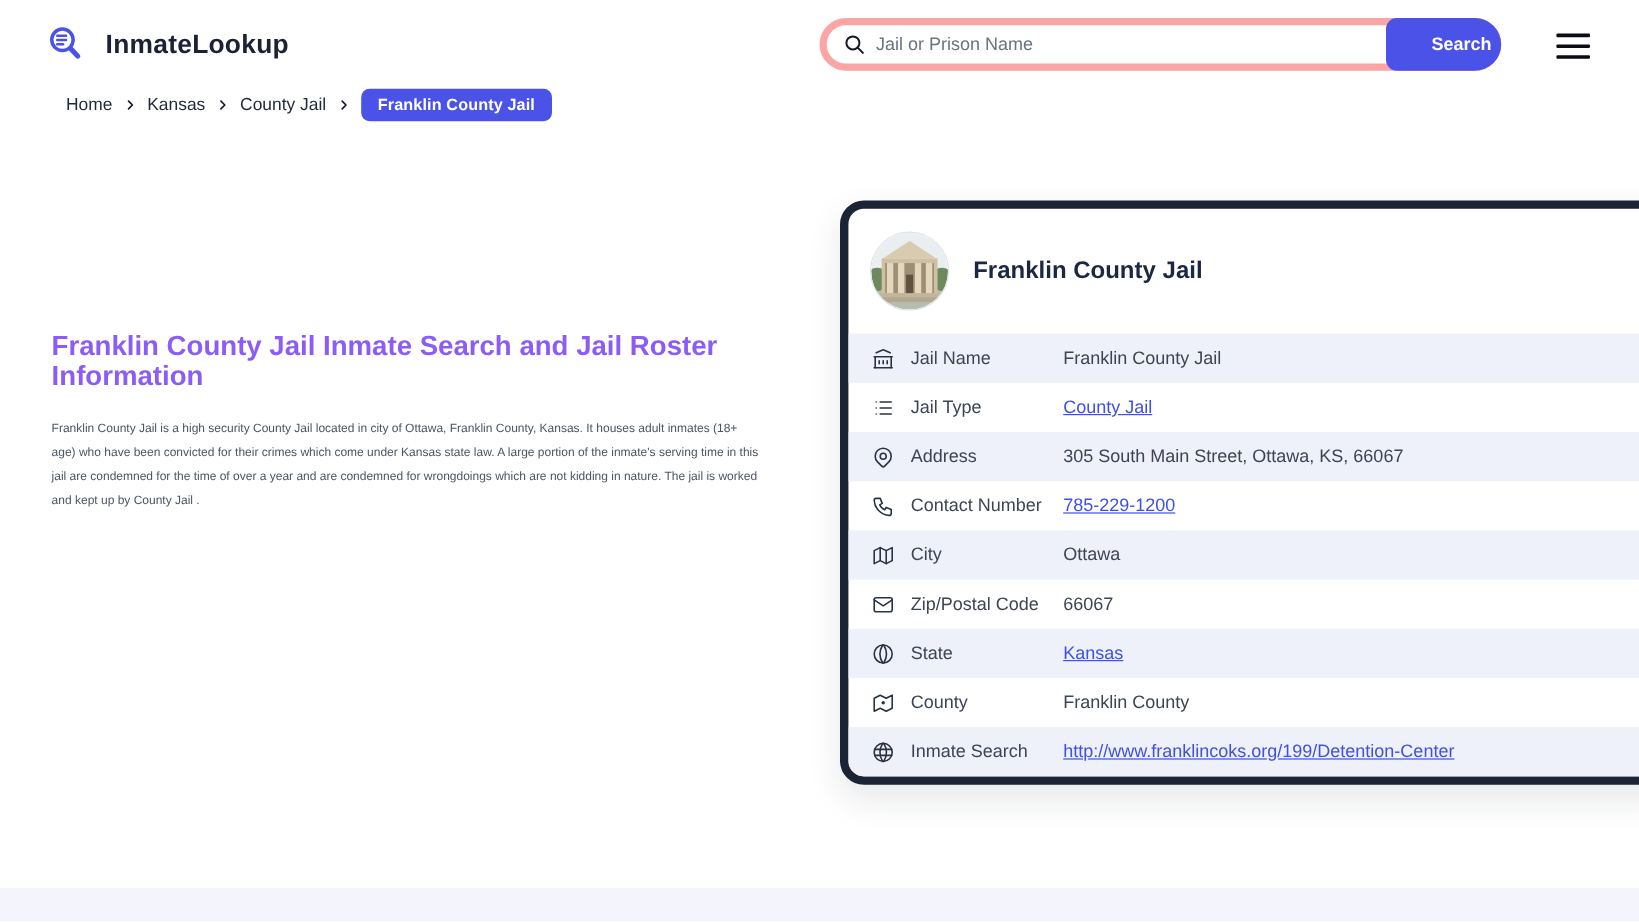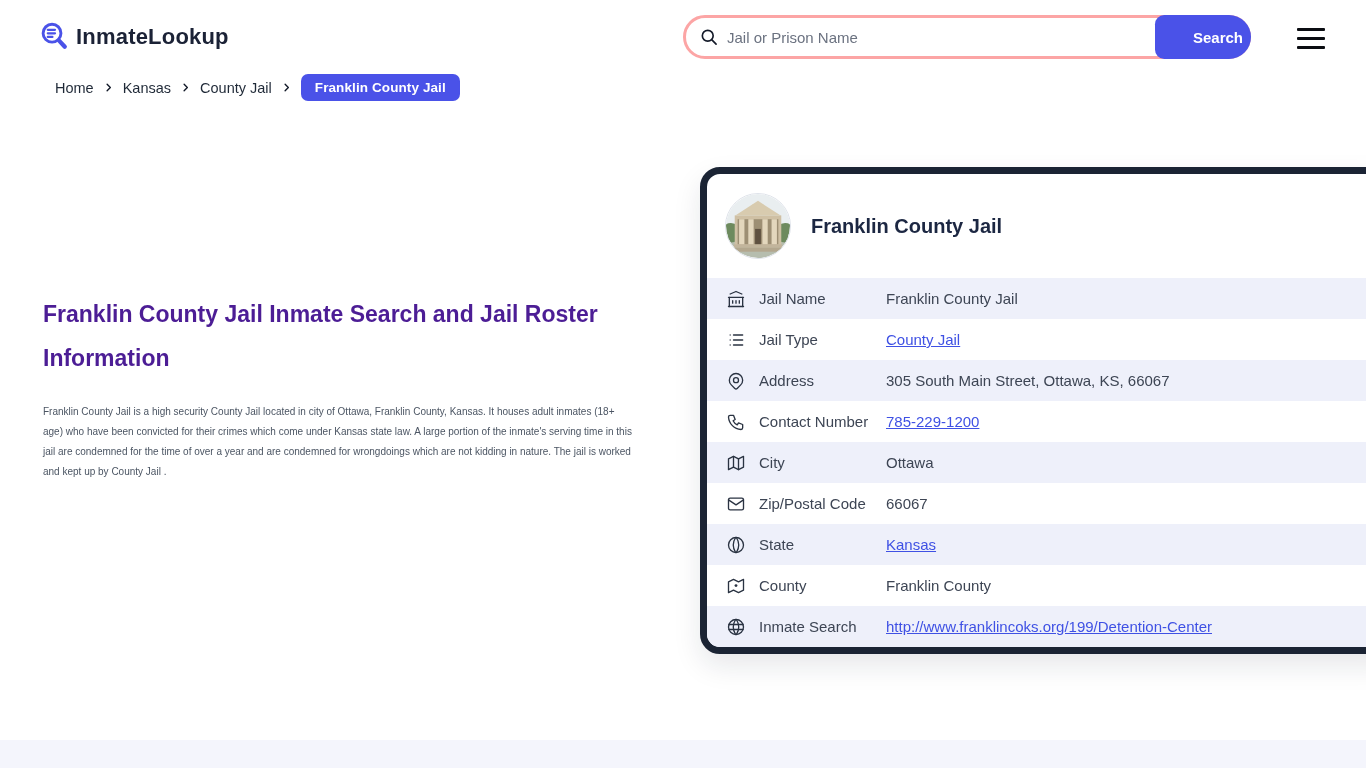--- a/index.html
+++ b/index.html
@@ -6,26 +6,26 @@
   html, body { margin: 0; padding: 0; width: 1366px; height: 768px; }
   body {
     font-family: "Liberation Sans", sans-serif;
     background: #ffffff;
     position: relative;
     overflow: hidden;
   }
 
   
   .header { position: absolute; top: 0; left: 0; width: 1366px; height: 74px; background: #fff; }
-  .logo { position: absolute; left: 38px; top: 20px; display: flex; align-items: center; gap: 4px; text-decoration: none; cursor: pointer; }
+  .logo { position: absolute; left: 38px; top: 20px; display: flex; align-items: center; gap: 16px; text-decoration: none; cursor: pointer; }
   .logo-text { font-size: 22px; font-weight: 700; color: #1b2236; letter-spacing: .2px; }
 
   .search-bar { position: absolute; left: 683px; top: 15px; width: 568px; height: 44px; }
   .search-input-wrap {
-    position: absolute; inset: 0; border: 3px solid #fca5a5; border-radius: 24px;
+    position: absolute; inset: 0; border: 6px solid #fca5a5; border-radius: 24px;
     background: #fff; display: flex; align-items: center; padding-left: 13px; padding-right: 100px;
   }
   .search-icon { width: 20px; height: 20px; color: #141a29; flex: none; }
   .search-input { border: none; outline: none; flex: 1; font-size: 15px; color: #374151; background: transparent; padding: 0 8px; font-family: "Liberation Sans", sans-serif; }
   .search-input::placeholder { color: #6b7280; }
   .search-btn {
     position: absolute; right: 0; top: 0; height: 44px; width: 96px;
     border: none; border-radius: 10px 24px 24px 10px; background: #4a52e8;
     color: #fff; font-weight: 700; font-size: 15px; cursor: pointer; font-family: "Liberation Sans", sans-serif; padding-left: 36px;
   }
@@ -37,21 +37,21 @@
   .breadcrumb { position: absolute; left: 55px; top: 74px; display: flex; align-items: center; gap: 9px; font-size: 14.5px; }
   .crumb { color: #1f2937; text-decoration: none; cursor: pointer; }
   .chev { width: 11px; height: 11px; color: #111827; display: inline-flex; }
   .crumb-badge {
     background: #4a52e8; color: #fff; font-weight: 700; font-size: 13.5px;
     padding: 6px 14px; border-radius: 7px; letter-spacing: .1px;
   }
 
   
   .article { position: absolute; left: 43px; top: 276px; width: 592px; }
-  .article h1 { font-size: 23px; line-height: 44px; color: #4c1d95; margin: 16px 0 22px 0; font-weight: 700; }
+  .article h1 { font-size: 23px; line-height: 25px; color: #8b5cf6; margin: 0 0 22px 0; font-weight: 700; }
   .article p { font-size: 10px; line-height: 20px; color: #4b5563; margin: 0 0 20px 0; }
 
   
   .jail-card {
     position: absolute; left: 700px; top: 167px; width: 700px; height: 487px;
     background: #fff; border: 7px solid #1b2434; border-radius: 20px;
     box-shadow: 0 12px 28px rgba(20,28,46,.10); overflow: hidden;
   }
   .card-header { display: flex; align-items: center; gap: 20px; padding: 19px 24px 19px 18px; }
   .avatar { width: 66px; height: 66px; border-radius: 50%; overflow: hidden; flex: none; border: 1px solid #dfe3ea; }

